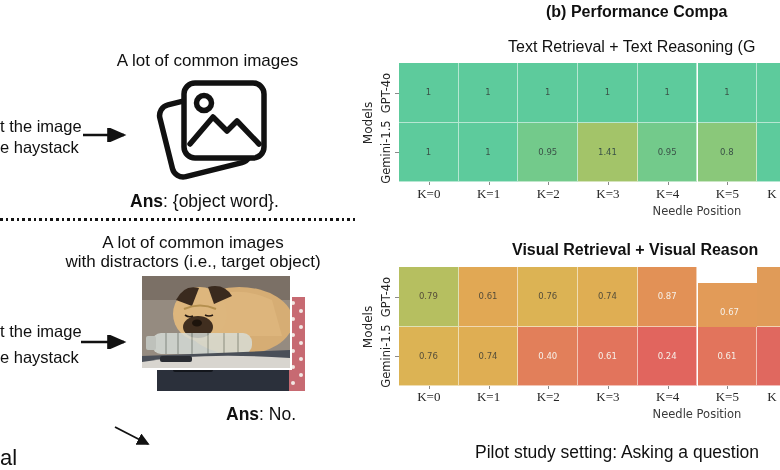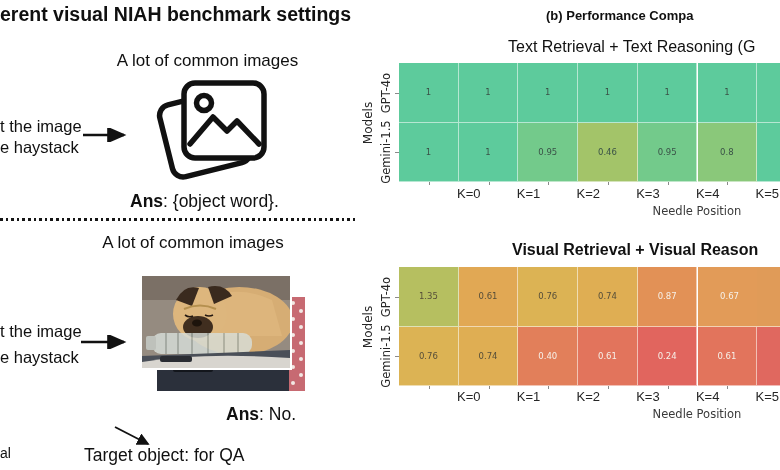--- a/index.html
+++ b/index.html
@@ -18,48 +18,47 @@
   .s2-t2{left:0;top:349px;}
   .ans{font-size:17.5px;}
   .ans b{font-weight:700;}
   .ans1{left:130px;top:192px;}
   .ans2{left:226px;top:405px;}
   .dotted-sep{left:0;top:218px;width:357px;height:3px;
     background:repeating-linear-gradient(90deg,#161616 0 2.6px,transparent 2.6px 5.6px);}
   .s2-cap{left:20px;top:234px;width:346px;text-align:center;font-size:17px;line-height:1.1;}
   .question{left:0;top:403px;font-size:20.5px;}
   .ul{text-decoration:underline;text-decoration-thickness:2px;text-underline-offset:3px;}
-  .corner-frag{left:0;top:446px;font-size:14px;}
+  .corner-frag{left:0;top:446px;font-size:22px;}
   .target-note{left:84px;top:446px;font-size:17.5px;}
   .photo{position:absolute;}
   .photo-front{box-shadow:0 0 0 2px #fff;}
   
-  .pb-title{left:546px;top:9px;font-size:13px;font-weight:700;}
+  .pb-title{left:546px;top:3px;font-size:16px;font-weight:700;}
   .pb-caption{left:475px;top:443px;font-size:17.5px;}
   .hm-title{position:absolute;white-space:nowrap;color:#111;}
   .cell{position:absolute;box-sizing:border-box;
     border-right:1px solid rgba(255,255,255,.55);border-bottom:1px solid rgba(255,255,255,.55);
     display:flex;align-items:center;justify-content:center;
     font-family:"DejaVu Sans",sans-serif;font-size:8.5px;}
-  .xtick{position:absolute;transform:translateX(-50%);font-family:Liberation Sans, sans-serif;
-    font-size:13px;color:#262626;white-space:nowrap;margin-left:40px;}
+  .xtick{position:absolute;transform:translateX(-50%);font-family:Liberation Serif, serif;
+    font-size:13px;color:#262626;white-space:nowrap;}
   .rowlab{position:absolute;transform:translate(-50%,-50%) rotate(-90deg);
     font-family:"DejaVu Sans",sans-serif;font-size:11.5px;color:#262626;white-space:nowrap;}
   .models{position:absolute;transform:translate(-50%,-50%) rotate(-90deg);
     font-family:"DejaVu Sans",sans-serif;font-size:12px;color:#262626;white-space:nowrap;}
   .np{position:absolute;transform:translateX(-50%);font-family:"DejaVu Sans",sans-serif;
     font-size:11.5px;color:#3a3a3a;white-space:nowrap;}
   .tickmark{position:absolute;background:#8a8a8a;}
 </style>
 </head>
 <body>
 
 <div id="canvas">
 
-  <div class="abs pa-title">erent visual NIAH benchmark settings</div>
 
   <div class="abs s1-cap">A lot of common images</div>
 
   <svg class="photo" style="left:156px;top:80px;" width="115" height="108" viewBox="0 0 115 108">
     <g transform="rotate(-14 24 94)">
       <rect x="18" y="24" width="80" height="74" rx="11" fill="none" stroke="#111" stroke-width="5.5"></rect>
     </g>
     <rect x="28" y="3" width="80" height="75" rx="11" fill="#fff" stroke="#111" stroke-width="5.5"></rect>
     <circle cx="48" cy="23" r="7.5" fill="none" stroke="#111" stroke-width="5.5"></circle>
     <path d="M34 64 L57 37 L71 51 L81 41 L103 64" fill="none" stroke="#111" stroke-width="5.5" stroke-linejoin="round" stroke-linecap="round"></path>
@@ -77,20 +76,21 @@
   </svg>
 
   <div class="abs ans ans1">
     <b>Ans</b><span>: {object word}.</span>
   </div>
 
   <div class="abs dotted-sep"></div>
 
   <div class="abs s2-cap">
     <div>A lot of common images</div>
+    <div>with distractors (i.e., target object)</div>
   </div>
 
   <svg class="photo" style="left:157px;top:297px;" width="148" height="94" viewBox="0 0 148 94">
     <rect width="148" height="94" fill="#3a4150"></rect>
     <rect width="148" height="38" fill="#565c66"></rect>
     <rect x="58" y="6" width="52" height="28" fill="#23272f"></rect>
     <path d="M0 52 Q70 36 148 56 L148 94 L0 94 Z" fill="#767c84"></path>
     <path d="M0 62 Q70 46 148 66 L148 94 L0 94 Z" fill="#2b303b"></path>
     <rect x="16" y="66" width="40" height="9" rx="2" fill="#13161c"></rect>
     <rect x="132" width="16" height="94" fill="#c76a72"></rect>
@@ -149,21 +149,20 @@
   <svg class="photo" style="left:112px;top:425px;" width="46" height="26" viewBox="0 0 46 26">
     <defs>
         <marker id="ah3" markerWidth="9" markerHeight="9" refX="6" refY="3.5" orient="auto">
       <path d="M0 0 L7 3.5 L0 7 Z" fill="#111"></path>
         </marker>
       </defs>
     <line x1="3" y1="2" x2="36" y2="19" stroke="#111" stroke-width="1.8" marker-end="url(#ah3)"></line>
   </svg>
 
   <div class="abs corner-frag">al</div>
-  <div class="abs target-note">Target object: for QA</div>
 
   <div class="abs pb-title">(b) Performance Compa</div>
   <div id="hm-container">
       <div class="hm-title" style="left: 508px; top: 38px; font-size: 16px; font-weight: 400;">Text Retrieval + Text Reasoning (G</div>
       <div class="cell" style="left: 399px; top: 63px; width: 59.7px; height: 59.5px; background: rgb(93, 203, 156);">
         <span style="color: rgb(58, 82, 71);">1</span>
       </div>
       <div class="cell" style="left: 458.7px; top: 63px; width: 59.7px; height: 59.5px; background: rgb(93, 203, 156);">
         <span style="color: rgb(58, 82, 71);">1</span>
       </div>
@@ -185,21 +184,21 @@
       <div class="cell" style="left: 399px; top: 122.5px; width: 59.7px; height: 59.5px; background: rgb(93, 203, 156);">
         <span style="color: rgb(58, 82, 71);">1</span>
       </div>
       <div class="cell" style="left: 458.7px; top: 122.5px; width: 59.7px; height: 59.5px; background: rgb(93, 203, 156);">
         <span style="color: rgb(58, 82, 71);">1</span>
       </div>
       <div class="cell" style="left: 518.4px; top: 122.5px; width: 59.7px; height: 59.5px; background: rgb(115, 202, 139);">
         <span style="color: rgb(58, 82, 71);">0.95</span>
       </div>
       <div class="cell" style="left: 578.1px; top: 122.5px; width: 59.7px; height: 59.5px; background: rgb(163, 196, 105);">
-        <span style="color: rgb(58, 82, 71);">0.46</span>
+        <span style="color: rgb(58, 82, 71);">1.41</span>
       </div>
       <div class="cell" style="left: 637.8px; top: 122.5px; width: 59.7px; height: 59.5px; background: rgb(115, 202, 139);">
         <span style="color: rgb(58, 82, 71);">0.95</span>
       </div>
       <div class="cell" style="left: 697.5px; top: 122.5px; width: 59.7px; height: 59.5px; background: rgb(138, 200, 122);">
         <span style="color: rgb(58, 82, 71);">0.8</span>
       </div>
       <div class="cell" style="left: 757.2px; top: 122.5px; width: 59.7px; height: 59.5px; background: rgb(93, 203, 156);"></div>
       <div class="rowlab" style="left: 386px; top: 152.25px;">Gemini-1.5</div>
       <div class="tickmark" style="left: 395px; top: 152.25px; width: 4px; height: 1px;"></div>
@@ -213,35 +212,35 @@
       <div class="tickmark" style="left: 607.95px; top: 182px; width: 1px; height: 3px;"></div>
       <div class="xtick" style="left: 667.65px; top: 186px;">K=4</div>
       <div class="tickmark" style="left: 667.65px; top: 182px; width: 1px; height: 3px;"></div>
       <div class="xtick" style="left: 727.35px; top: 186px;">K=5</div>
       <div class="tickmark" style="left: 727.35px; top: 182px; width: 1px; height: 3px;"></div>
       <div class="xtick" style="left: 772px; top: 186px;">K</div>
       <div class="models" style="left: 368px; top: 122.5px;">Models</div>
       <div class="np" style="left: 697px; top: 204px;">Needle Position</div>
       <div class="hm-title" style="left: 512px; top: 241px; font-size: 16px; font-weight: 700;">Visual Retrieval + Visual Reason</div>
       <div class="cell" style="left: 399px; top: 267px; width: 59.7px; height: 59.5px; background: rgb(182, 191, 96);">
-        <span style="color: rgb(86, 78, 57);">1.35</span>
+        <span style="color: rgb(86, 78, 57);">0.79</span>
       </div>
       <div class="cell" style="left: 458.7px; top: 267px; width: 59.7px; height: 59.5px; background: rgb(225, 168, 84);">
         <span style="color: rgb(86, 78, 57);">0.61</span>
       </div>
       <div class="cell" style="left: 518.4px; top: 267px; width: 59.7px; height: 59.5px; background: rgb(220, 179, 84);">
         <span style="color: rgb(86, 78, 57);">0.76</span>
       </div>
       <div class="cell" style="left: 578.1px; top: 267px; width: 59.7px; height: 59.5px; background: rgb(223, 174, 83);">
         <span style="color: rgb(86, 78, 57);">0.74</span>
       </div>
       <div class="cell" style="left: 637.8px; top: 267px; width: 59.7px; height: 59.5px; background: rgb(226, 145, 86);">
         <span style="color: rgb(246, 240, 232);">0.87</span>
       </div>
-      <div class="cell" style="left: 697.5px; top: 267px; width: 65px; height: 59.5px; background: rgb(226, 155, 88);">
+      <div class="cell" style="left: 697.5px; top: 283px; width: 65px; height: 59.5px; background: rgb(226, 155, 88);">
         <span style="color: rgb(246, 240, 232);">0.67</span>
       </div>
       <div class="cell" style="left: 757.2px; top: 267px; width: 59.7px; height: 59.5px; background: rgb(224, 155, 88);"></div>
       <div class="rowlab" style="left: 386px; top: 296.75px;">GPT-4o</div>
       <div class="tickmark" style="left: 395px; top: 296.75px; width: 4px; height: 1px;"></div>
       <div class="cell" style="left: 399px; top: 326.5px; width: 59.7px; height: 59.5px; background: rgb(220, 179, 84);">
         <span style="color: rgb(86, 78, 57);">0.76</span>
       </div>
       <div class="cell" style="left: 458.7px; top: 326.5px; width: 59.7px; height: 59.5px; background: rgb(223, 174, 83);">
         <span style="color: rgb(86, 78, 57);">0.74</span>
@@ -270,14 +269,15 @@
       <div class="xtick" style="left: 607.95px; top: 389px;">K=3</div>
       <div class="tickmark" style="left: 607.95px; top: 386px; width: 1px; height: 3px;"></div>
       <div class="xtick" style="left: 667.65px; top: 389px;">K=4</div>
       <div class="tickmark" style="left: 667.65px; top: 386px; width: 1px; height: 3px;"></div>
       <div class="xtick" style="left: 727.35px; top: 389px;">K=5</div>
       <div class="tickmark" style="left: 727.35px; top: 386px; width: 1px; height: 3px;"></div>
       <div class="xtick" style="left: 772px; top: 389px;">K</div>
       <div class="models" style="left: 368px; top: 326.5px;">Models</div>
       <div class="np" style="left: 697px; top: 407px;">Needle Position</div>
     </div>
+  <div class="abs pb-caption">Pilot study setting: Asking a question</div>
 
 </div>
 
 </body></html>

